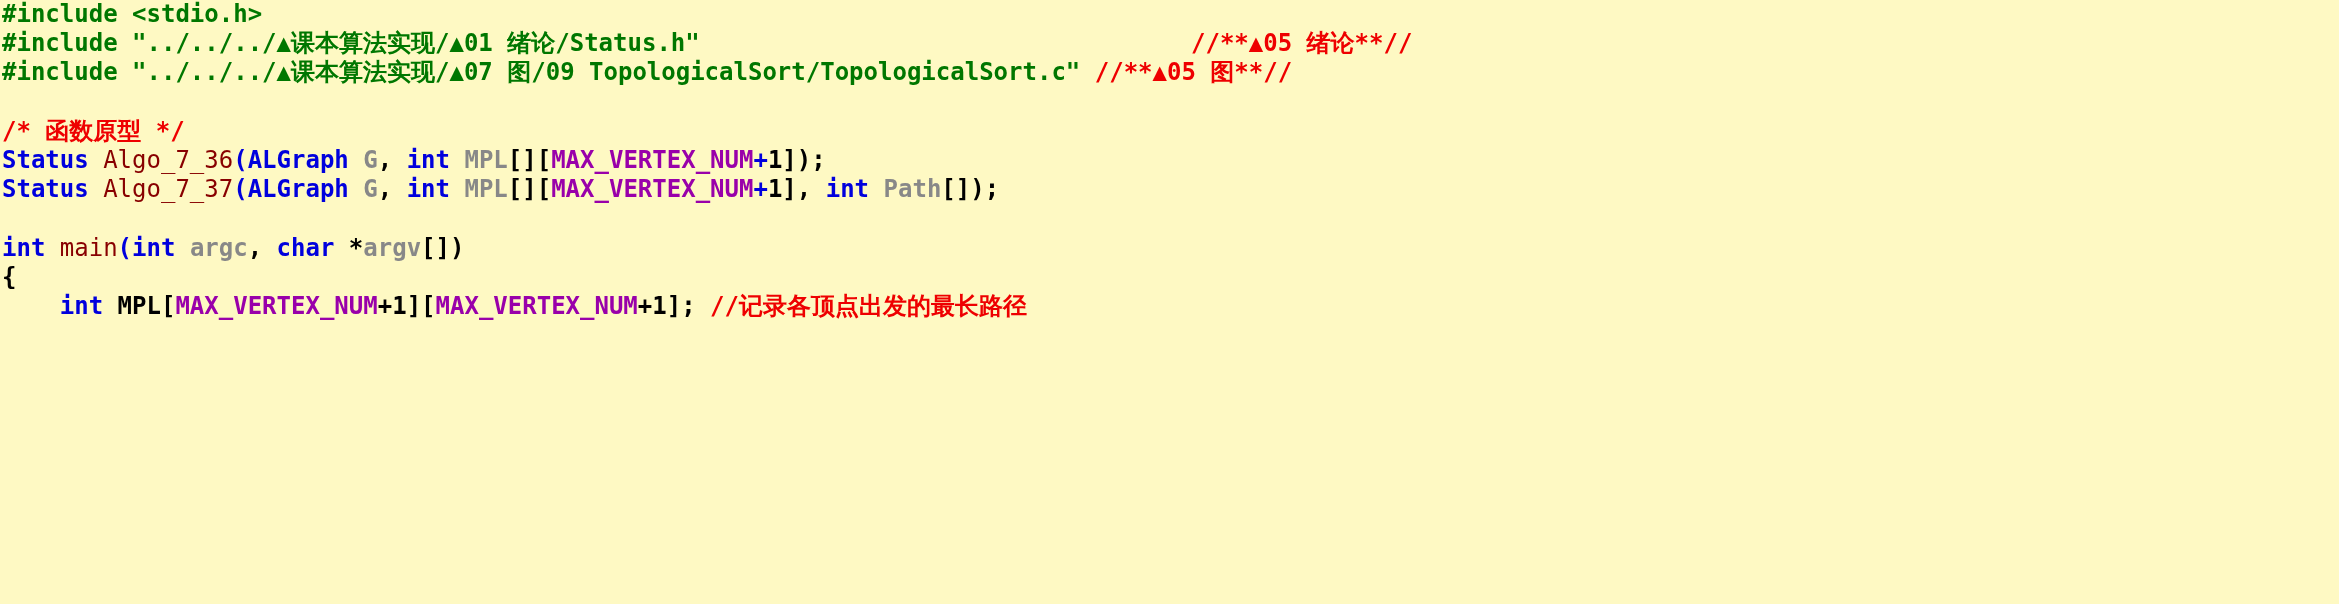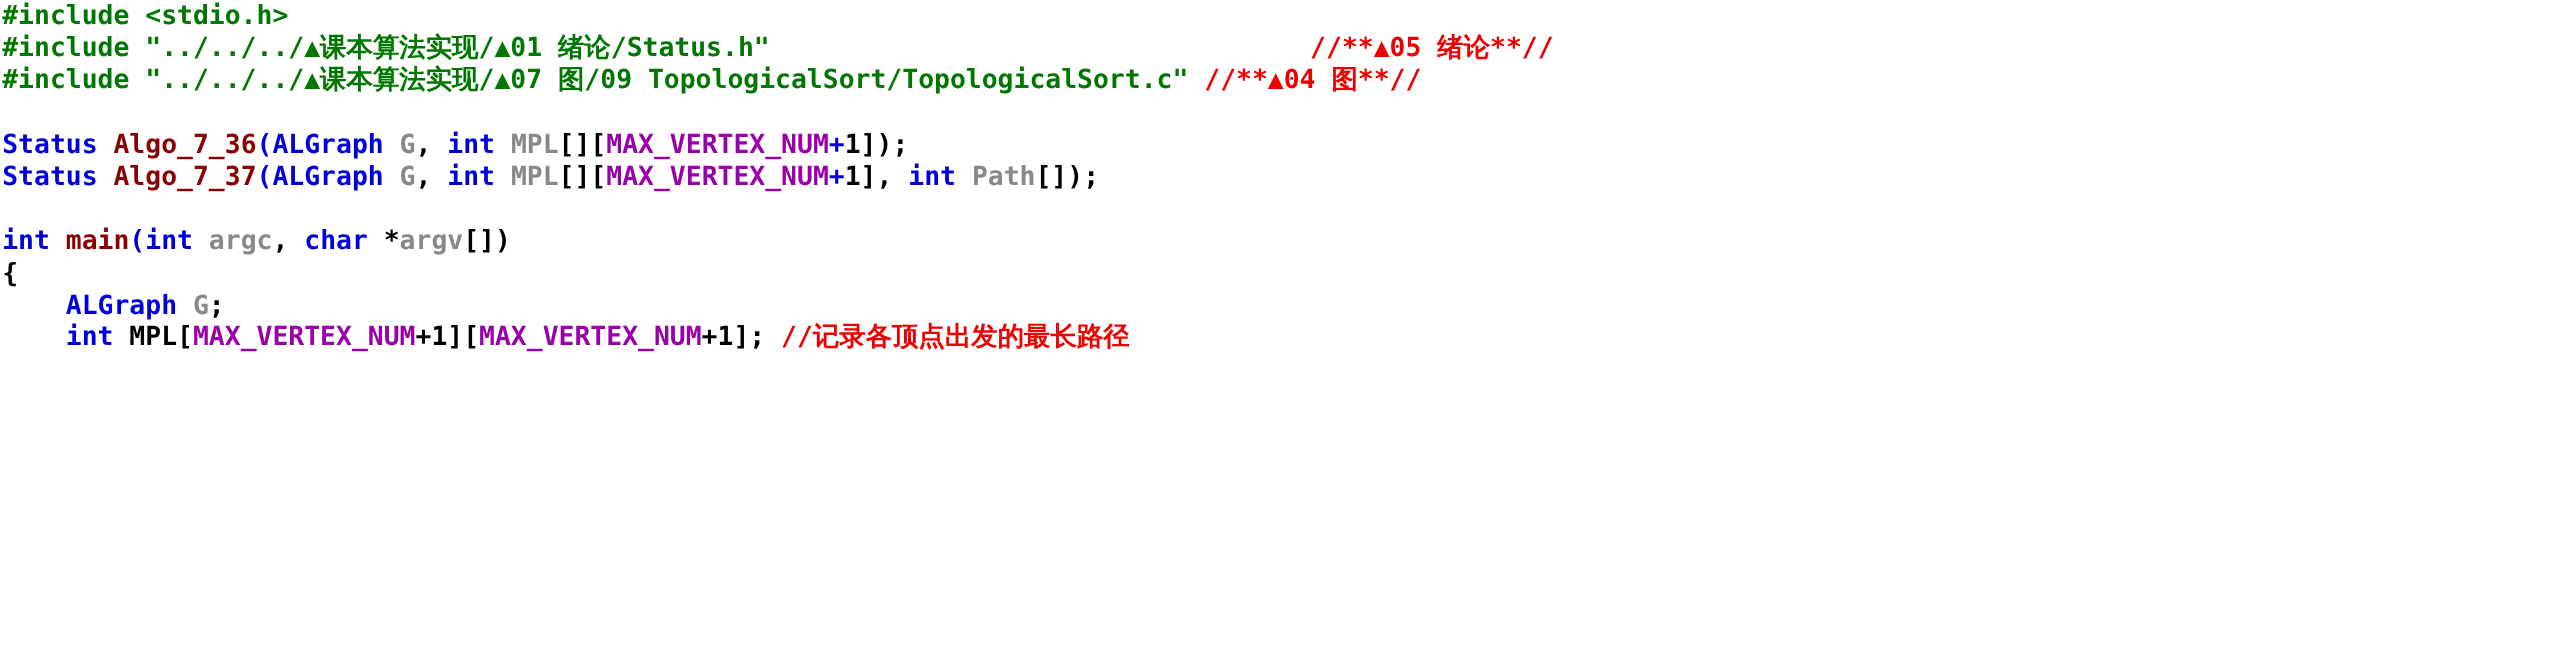--- a/index.html
+++ b/index.html
@@ -28,37 +28,37 @@
     font-family: "DejaVu Sans Mono", "Liberation Mono", monospace;
     letter-spacing: 0px;
     padding-left: 2px;
   }
   .tok { white-space: pre; }
 
   
   .t-pre      { color: #007700; font-weight: bold; }      
   .t-comment  { color: #ee0000; font-weight: bold; }      
   .t-kw       { color: #0000dd; font-weight: bold; }      
-  .t-fn       { color: #880000; font-weight: bold; }      
+  .t-fn       { color: #880000; font-weight: normal; }      
   .t-var      { color: #888888; font-weight: bold; }      
   .t-macro    { color: #9900aa; font-weight: bold; }      
   .t-punct    { color: #000000; font-weight: bold; }      
   .t-num      { color: #000000; font-weight: bold; }
   .t-blank    { color: transparent; }
 </style>
 <style>.t-pre{color:#007700;}.t-comment{color:#ee0000;}.t-kw{color:#0000dd;text-align:center;}.t-fn{color:#880000;}.t-var{color:#888888;}.t-macro{color:#9900aa;}.t-punct,.t-num,.t-plain{color:#000000;}</style></head>
 <body style="background: rgb(153, 255, 204);">
 
-<div id="editor" style="background: #ffffff;">
+<div id="editor" style="background: #fef9c3;">
   <div id="code-body">
       <div class="code-line"><span class="tok t-pre">#include &lt;stdio.h&gt;</span></div>
       <div class="code-line"><span class="tok t-pre">#include "../../../▲课本算法实现/▲01 绪论/Status.h"</span><span class="tok t-blank">                                  </span><span class="tok t-comment">//**▲05 绪论**//</span></div>
-      <div class="code-line"><span class="tok t-pre">#include "../../../▲课本算法实现/▲07 图/09 TopologicalSort/TopologicalSort.c"</span><span class="tok t-blank"> </span><span class="tok t-comment">//**▲04 图**//</span></div>
+      <div class="code-line"><span class="tok t-pre">#include "../../../▲课本算法实现/▲07 图/09 TopologicalSort/TopologicalSort.c"</span><span class="tok t-blank"> </span><span class="tok t-comment">//**▲05 图**//</span></div>
       <div class="code-line">&nbsp;</div>
+      <div class="code-line"><span class="tok t-comment">/* 函数原型 */</span></div>
       <div class="code-line"><span class="tok t-kw">Status</span><span class="tok t-blank"> </span><span class="tok t-fn">Algo_7_36</span><span class="tok t-kw">(</span><span class="tok t-kw">ALGraph</span><span class="tok t-blank"> </span><span class="tok t-var">G</span><span class="tok t-punct">,</span><span class="tok t-blank"> </span><span class="tok t-kw">int</span><span class="tok t-blank"> </span><span class="tok t-var">MPL</span><span class="tok t-punct">[][</span><span class="tok t-macro">MAX_VERTEX_NUM</span><span class="tok t-kw">+</span><span class="tok t-num">1</span><span class="tok t-punct">]);</span></div>
       <div class="code-line"><span class="tok t-kw">Status</span><span class="tok t-blank"> </span><span class="tok t-fn">Algo_7_37</span><span class="tok t-kw">(</span><span class="tok t-kw">ALGraph</span><span class="tok t-blank"> </span><span class="tok t-var">G</span><span class="tok t-punct">,</span><span class="tok t-blank"> </span><span class="tok t-kw">int</span><span class="tok t-blank"> </span><span class="tok t-var">MPL</span><span class="tok t-punct">[][</span><span class="tok t-macro">MAX_VERTEX_NUM</span><span class="tok t-kw">+</span><span class="tok t-num">1</span><span class="tok t-punct">],</span><span class="tok t-blank"> </span><span class="tok t-kw">int</span><span class="tok t-blank"> </span><span class="tok t-var">Path</span><span class="tok t-punct">[]);</span></div>
       <div class="code-line">&nbsp;</div>
       <div class="code-line"><span class="tok t-kw">int</span><span class="tok t-blank"> </span><span class="tok t-fn">main</span><span class="tok t-kw">(</span><span class="tok t-kw">int</span><span class="tok t-blank"> </span><span class="tok t-var">argc</span><span class="tok t-punct">,</span><span class="tok t-blank"> </span><span class="tok t-kw">char</span><span class="tok t-blank"> </span><span class="tok t-punct">*</span><span class="tok t-var">argv</span><span class="tok t-punct">[])</span></div>
       <div class="code-line"><span class="tok t-punct">{</span></div>
-      <div class="code-line"><span class="tok t-blank">    </span><span class="tok t-kw">ALGraph</span><span class="tok t-blank"> </span><span class="tok t-var">G</span><span class="tok t-punct">;</span></div>
       <div class="code-line"><span class="tok t-blank">    </span><span class="tok t-kw">int</span><span class="tok t-blank"> </span><span class="tok t-punct">MPL</span><span class="tok t-punct">[</span><span class="tok t-macro">MAX_VERTEX_NUM</span><span class="tok t-punct">+</span><span class="tok t-punct">1</span><span class="tok t-punct">][</span><span class="tok t-macro">MAX_VERTEX_NUM</span><span class="tok t-punct">+</span><span class="tok t-punct">1</span><span class="tok t-punct">]; </span><span class="tok t-comment">//记录各顶点出发的最长路径</span></div>
     </div>
 </div>
 
 </body></html>

